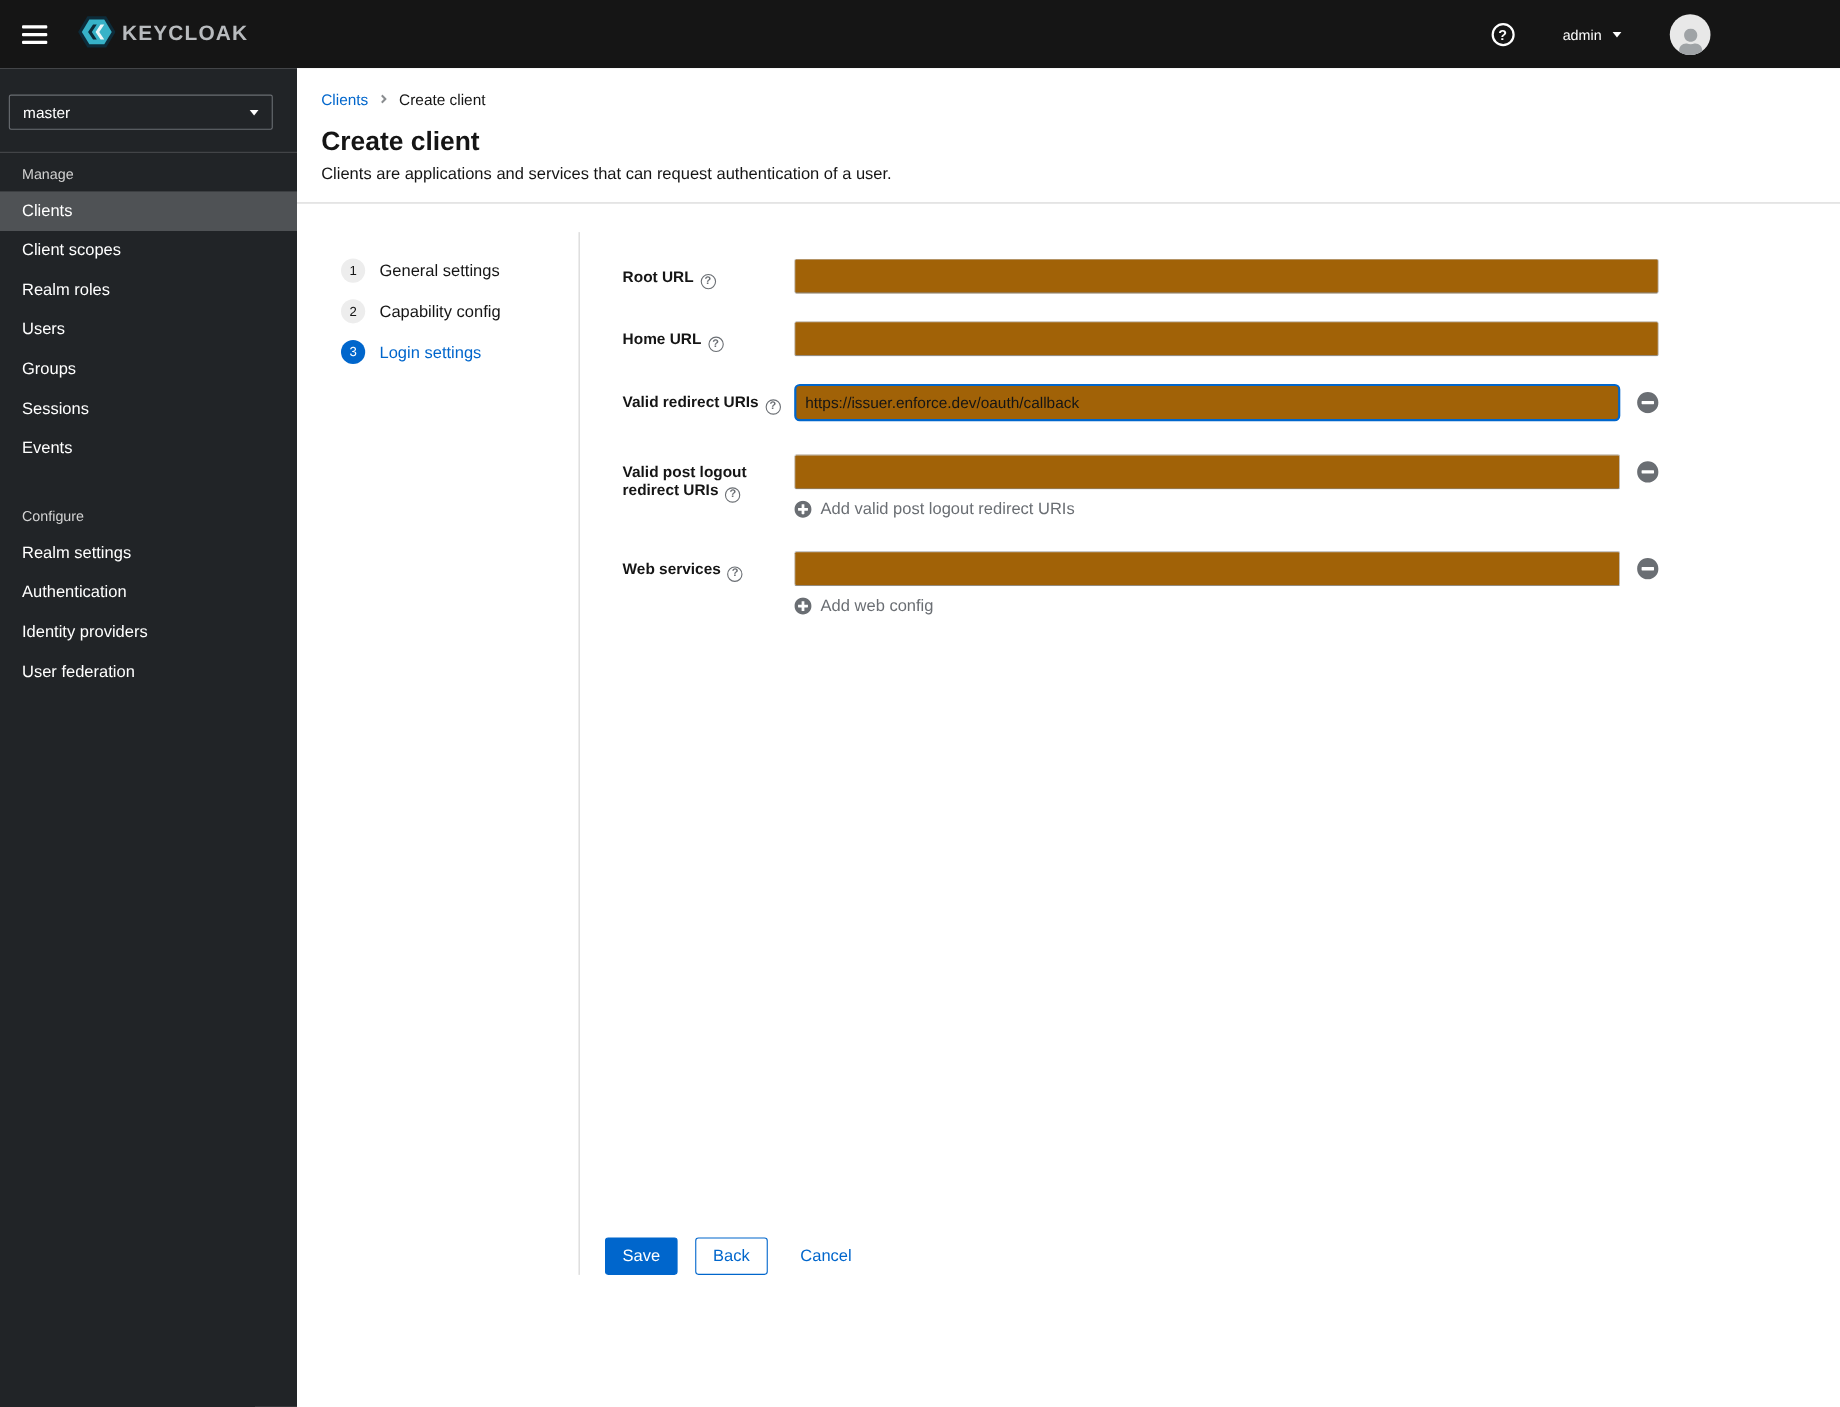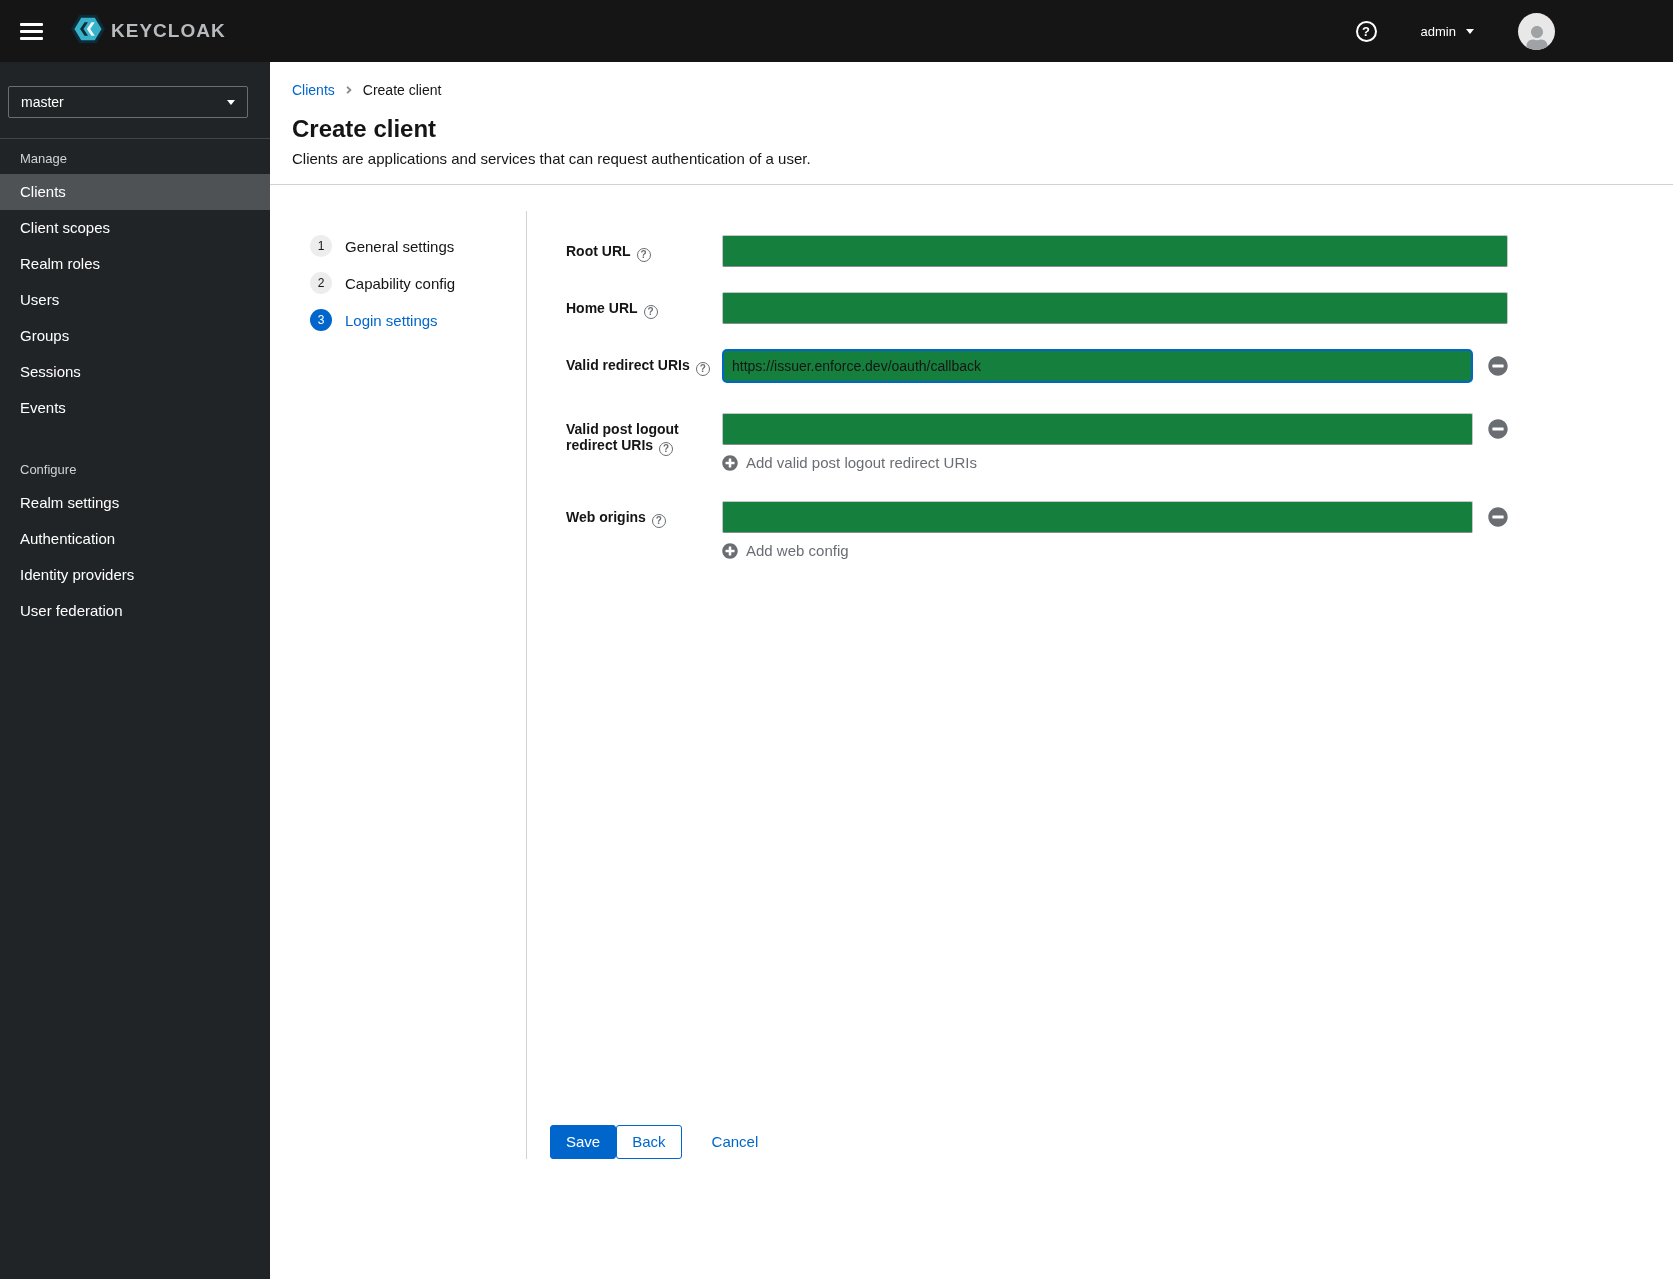--- a/index.html
+++ b/index.html
@@ -90,38 +90,38 @@
     display:inline-flex; width:14px; height:14px; border:1px solid #6a6e73; border-radius:50%;
     color:#6a6e73; font-size:10px; font-weight:700;
     align-items:center; justify-content:center; margin-left:6px;
     vertical-align:-2px; cursor:pointer;
   }
   .form-field { flex:1; min-width:0; }
   .text-input {
     width:100%; height:32px; padding:0 8px; font-size:14px; color:#151515;
     font-family:"Liberation Sans", sans-serif;
     border:1px solid #c6c6c6; border-bottom-color:#8a8d90; border-radius:2px;
-    background:#15803d; outline:none;
+    background:#a16207; outline:none;
   }
   .text-input.focused, .text-input:focus {
     border:2px solid #0066cc; border-radius:5px; height:34px;
   }
   .input-line { display:flex; align-items:center; }
   .input-line .text-input { flex:1; }
   .minus-btn { margin-left:15px; display:inline-flex; color:#6a6e73; cursor:pointer; flex-shrink:0; }
   .add-link { margin-top:9px; display:flex; align-items:center; gap:8px; font-size:15px; cursor:pointer; }
   .add-link.blue { color:#0066cc; }
   .add-link.gray { color:#6a6e73; }
   .plus-icon { display:inline-flex; color:currentColor; }
 
   
   .footer { margin-top:auto; display:flex; align-items:center; }
   .btn { font-size:15px; line-height:18px; border-radius:3px; cursor:pointer; font-family:inherit; }
   .btn-primary { background:#0066cc; color:#fff; border:1px solid #0066cc; padding:7px 15px; }
-  .btn-secondary { background:#fff; color:#0066cc; border:1px solid #0066cc; padding:7px 15px; }
+  .btn-secondary { background:#fff; color:#0066cc; border:1px solid #0066cc; padding:7px 15px; margin-left:16px; }
   .btn-link { background:none; border:none; color:#0066cc; padding:7px 0; margin-left:30px; }
 </style>
 </head>
 <body>
 
 <div class="page">
 
   <header class="topbar">
     <div class="hamburger">
         <span></span>
@@ -270,21 +270,21 @@
                       <path fill="currentColor" d="M256 8C119 8 8 119 8 256s111 248 248 248 248-111 248-248S393 8 256 8zm144 276c0 6.6-5.4 12-12 12h-92v92c0 6.6-5.4 12-12 12h-56c-6.6 0-12-5.4-12-12v-92h-92c-6.6 0-12-5.4-12-12v-56c0-6.6 5.4-12 12-12h92v-92c0-6.6 5.4-12 12-12h56c6.6 0 12 5.4 12 12v92h92c6.6 0 12 5.4 12 12v56z"></path>
                     </svg>
                 </span>
                 <span>Add valid post logout redirect URIs</span>
               </div>
             </div>
           </div>
 
           <div class="form-row block">
             <div class="form-label">
-              <span>Web origins</span><span class="help-q">?</span>
+              <span>Web services</span><span class="help-q">?</span>
             </div>
             <div class="form-field">
               <div class="input-line">
                 <input type="text" class="text-input" value="" style="">
                 <span class="minus-btn">
                   <svg width="20" height="20" viewBox="0 0 512 512">
                       <path fill="currentColor" d="M256 8C119 8 8 119 8 256s111 248 248 248 248-111 248-248S393 8 256 8zM124 296c-6.6 0-12-5.4-12-12v-56c0-6.6 5.4-12 12-12h264c6.6 0 12 5.4 12 12v56c0 6.6-5.4 12-12 12H124z"></path>
                     </svg>
                 </span>
               </div>

